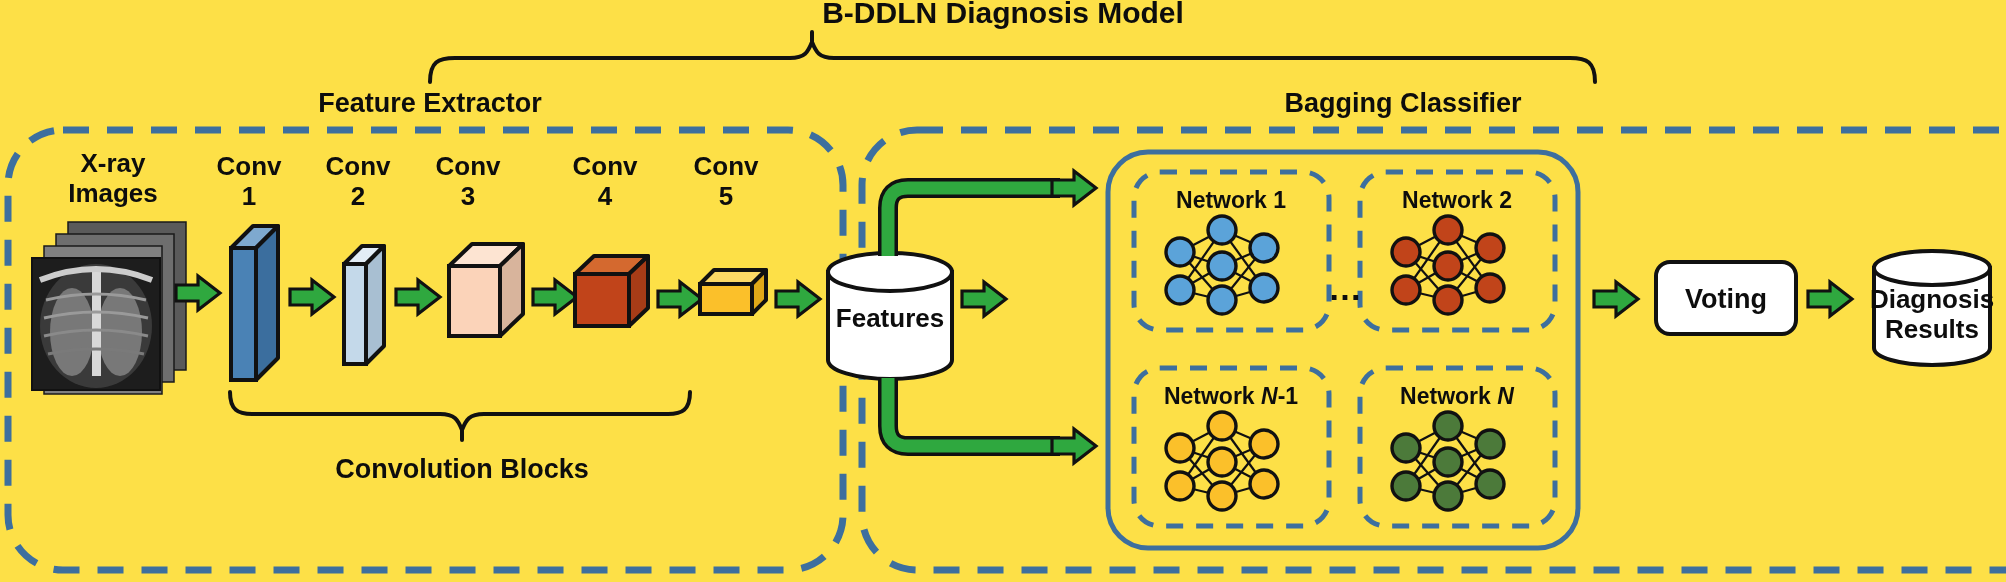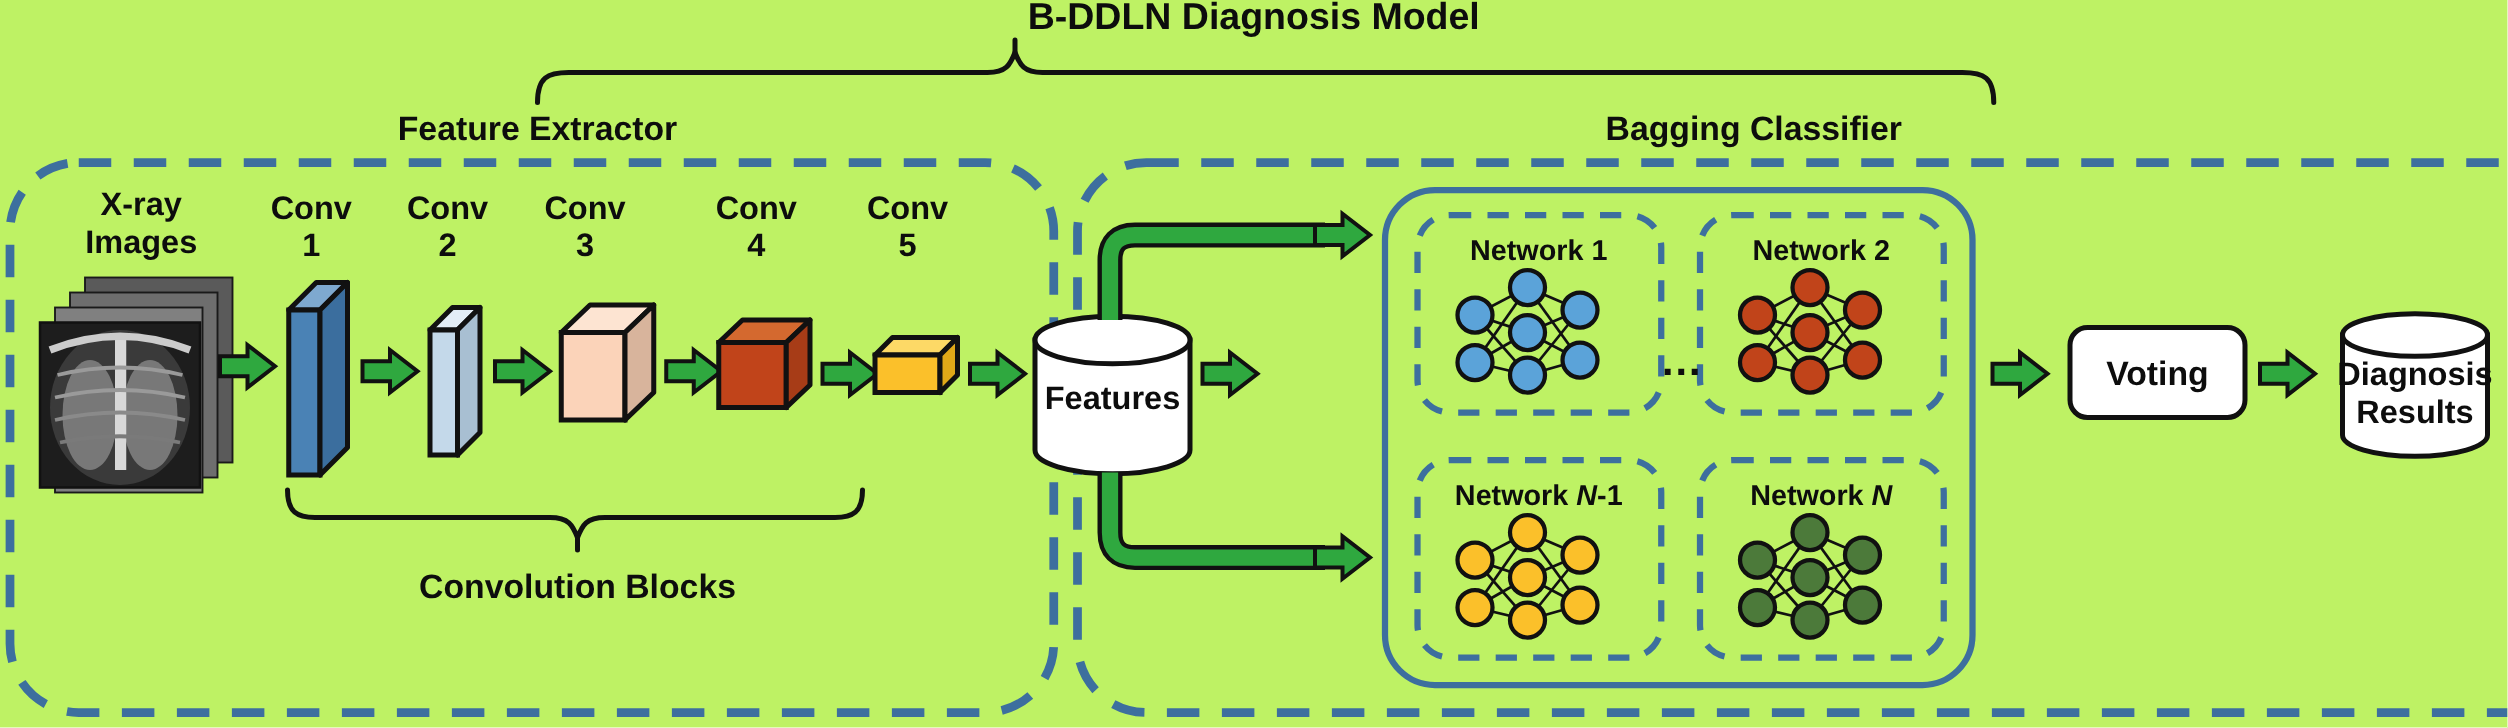--- a/index.html
+++ b/index.html
@@ -1,17 +1,17 @@
 <!DOCTYPE html>
 <html><head>
 <meta charset="utf-8">
 <style>
   html,body{margin:0;padding:0;background:#ffffff;}
   body{width:2006px;height:582px;font-family:"Liberation Sans",sans-serif;overflow:hidden;}
-  #stage{position:relative;width:2006px;height:582px;background:#bef264;}
+  #stage{position:relative;width:2006px;height:582px;background:#fde047;}
   svg#diagram{position:absolute;left:0;top:0;width:2006px;height:582px;}
   .lbl{font-family:"Liberation Sans",sans-serif;font-weight:bold;fill:#0d0d0d;}
   .title{font-size:30px;}
   .sect{font-size:27px;}
   .conv{font-size:26px;}
   .xray{font-size:26px;}
   .net{font-size:23px;}
   .cyl{font-size:26px;}
   .vote{font-size:27px;}
   .ital{font-style:italic;}

